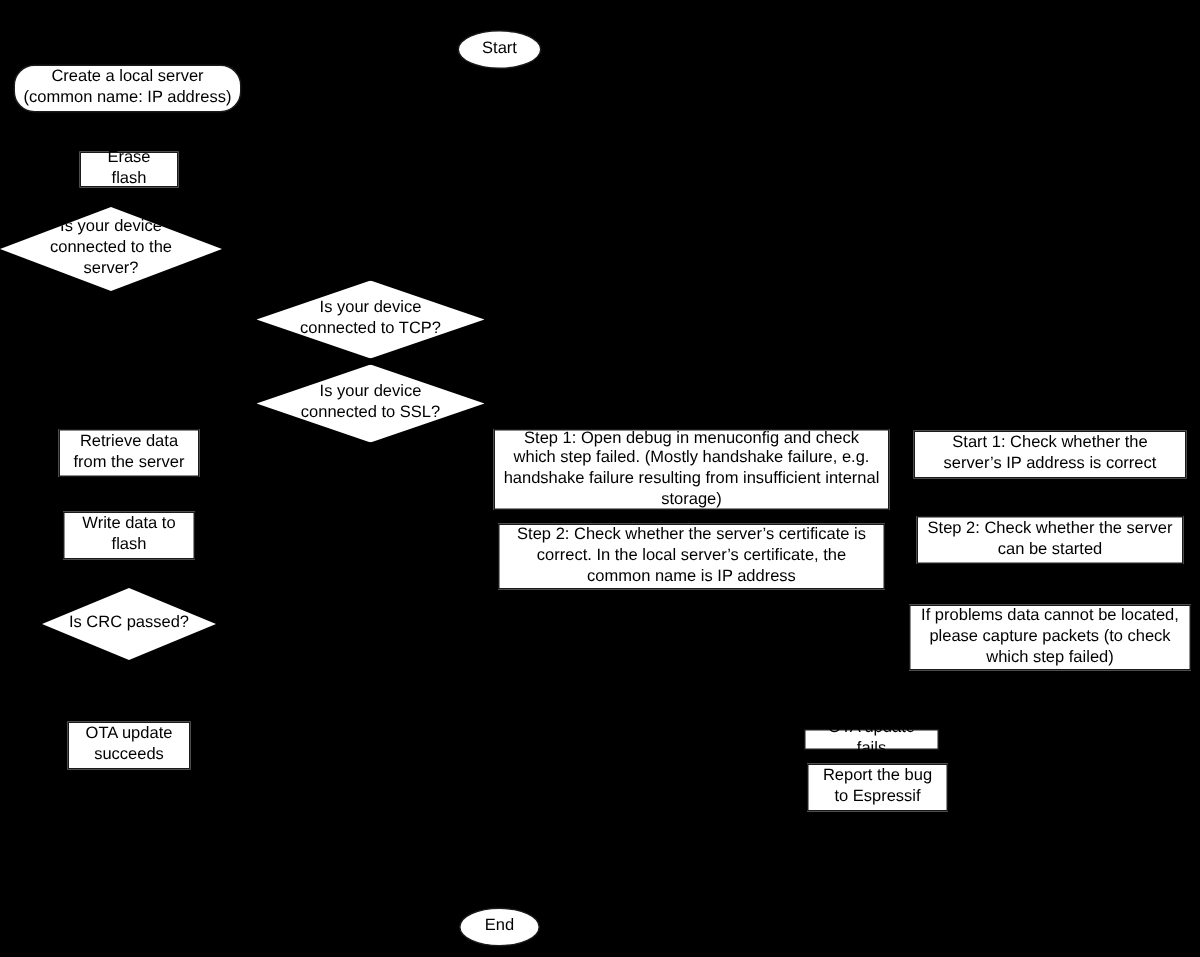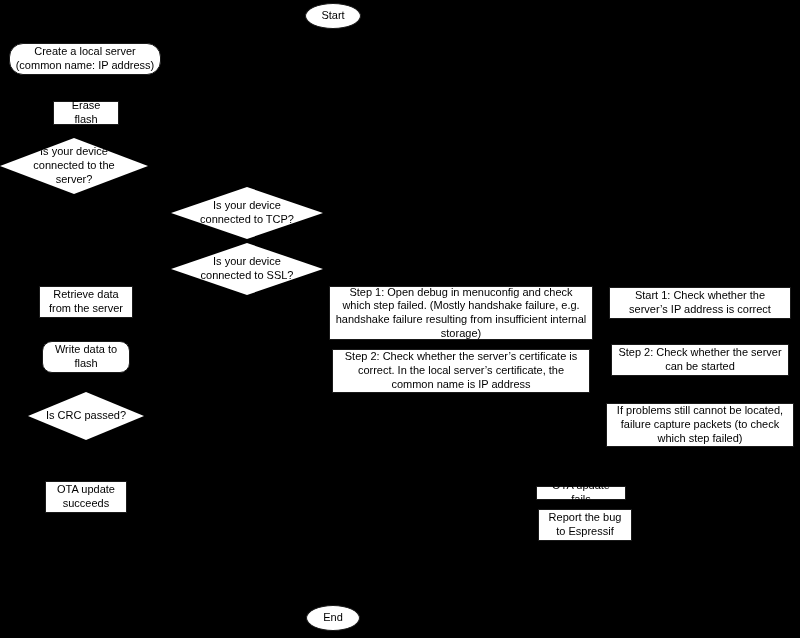--- a/index.html
+++ b/index.html
@@ -26,28 +26,28 @@
   }
   .rect { border: 1px solid #1a1a1a; padding: 2px 5px; }
   .ellipse { border: 1px solid #1a1a1a; border-radius: 50%; }
   .diamond {
     clip-path: polygon(50% 0%, 100% 50%, 50% 100%, 0% 50%);
     border: none;
   }
   .diamond .dtext { width: 80%; }
 
   
-  #n-start            { left: 305px; top: 3px;   width: 56px;  height: 26px; }
+  #n-start            { left: 305px; top: 20px;   width: 56px;  height: 26px; }
   #n-create-server    { left: 9px;   top: 43px;  width: 152px; height: 32px; border-radius: 14px; }
   #n-erase-flash      { left: 53px;  top: 101px; width: 66px;  height: 24px; }
   #n-connected-server { left: 0px;   top: 138px; width: 148px; height: 56px; justify-content: center; }
   #n-connected-tcp    { left: 171px; top: 187px; width: 152px; height: 52px; }
   #n-connected-ssl    { left: 171px; top: 243px; width: 152px; height: 52px; }
   #n-retrieve-data    { left: 39px;  top: 286px; width: 94px;  height: 32px; }
-  #n-write-data       { left: 42px;  top: 341px; width: 88px;  height: 32px; border-radius: 10px; }
+  #n-write-data       { left: 42px;  top: 341px; width: 88px;  height: 32px; }
   #n-crc-passed       { left: 28px;  top: 392px; width: 116px; height: 48px; }
   #n-ota-succeeds     { left: 45px;  top: 481px; width: 82px;  height: 32px; }
   #n-ssl-step1        { left: 329px; top: 286px; width: 264px; height: 54px; }
   #n-ssl-step2        { left: 332px; top: 349px; width: 258px; height: 44px; }
   #n-ssl-capture      { left: 374px; top: 416px; width: 174px; height: 32px; }
   #n-tcp-step1        { left: 609px; top: 287px; width: 182px; height: 32px; }
   #n-tcp-step2        { left: 611px; top: 344px; width: 178px; height: 32px; }
   #n-tcp-capture      { left: 606px; top: 403px; width: 188px; height: 44px; }
   #n-ota-fails        { left: 536px; top: 486px; width: 90px;  height: 14px; }
   #n-report-bug       { left: 538px; top: 509px; width: 94px;  height: 32px; }
@@ -88,21 +88,21 @@
 
   <div class="node rect" id="n-ssl-step1">Step 1: Open debug in menuconfig and check which step failed. (Mostly handshake failure, e.g. handshake failure resulting from insufficient internal storage)</div>
 
   <div class="node rect" id="n-ssl-step2">Step 2: Check whether the server’s certificate is correct. In the local server’s certificate, the common name is IP address</div>
 
 
   <div class="node rect" id="n-tcp-step1">Start 1: Check whether the server’s IP address is correct</div>
 
   <div class="node rect" id="n-tcp-step2">Step 2: Check whether the server can be started</div>
 
-  <div class="node rect" id="n-tcp-capture">If problems still cannot be located, failure capture packets (to check which step failed)</div>
+  <div class="node rect" id="n-tcp-capture">If problems data cannot be located, please capture packets (to check which step failed)</div>
 
   <div class="node rect" id="n-ota-fails">OTA update fails</div>
 
   <div class="node rect" id="n-report-bug">Report the bug to Espressif</div>
 
   <div class="node ellipse" id="n-end">End</div>
 
 </div>
 
 </body></html>

